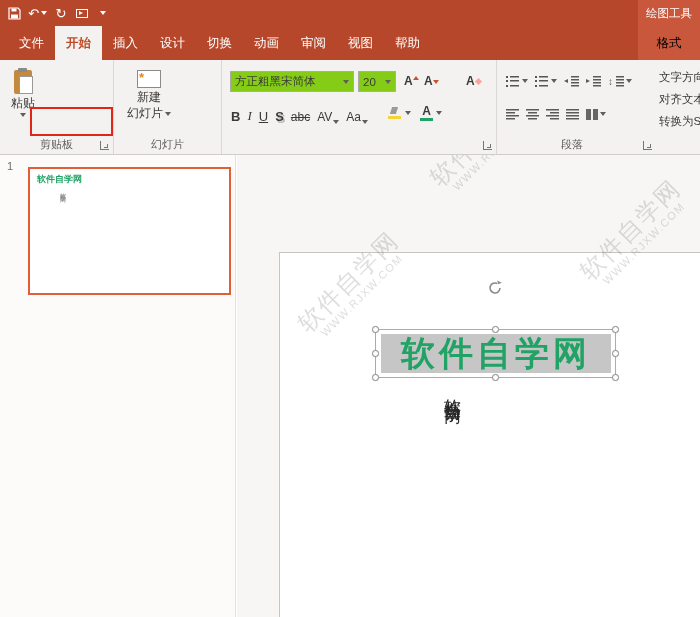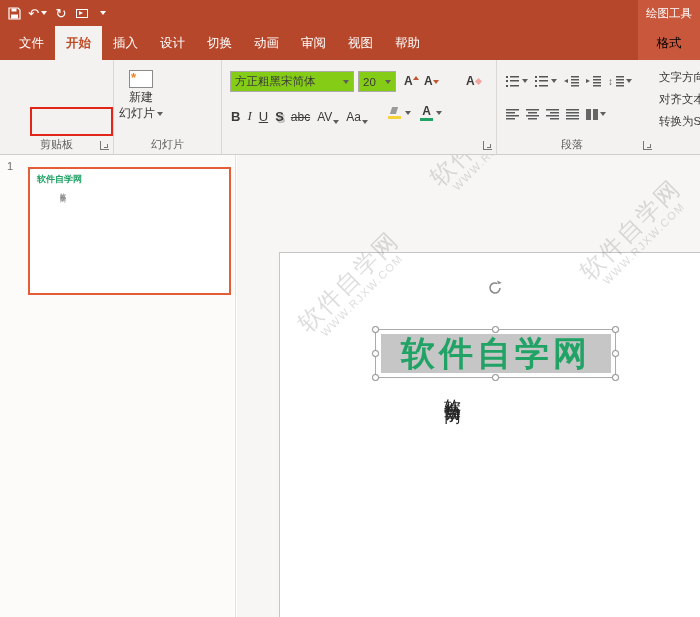--- a/index.html
+++ b/index.html
@@ -181,26 +181,31 @@
     <span class="tab">切换</span>
     <span class="tab">动画</span>
     <span class="tab">审阅</span>
     <span class="tab">视图</span>
     <span class="tab">帮助</span>
   </div>
 
   <div class="ribbon">
 
     <div class="grp" style="left:0;width:114px;">
+      <div class="bigbtn" style="left:3px;top:4px;width:40px;height:70px;">
+        <span class="i-paste"></span>
+        <span class="blabel">粘贴</span>
+        <span class="caret"></span>
+      </div>
       <div class="glabel">剪贴板</div>
       <span class="launcher" style="right:4px;"></span>
     </div>
 
     <div class="grp" style="left:114px;width:108px;">
-      <div class="bigbtn" style="left:3px;top:4px;width:48px;height:70px;">
+      <div class="bigbtn" style="left:11px;top:4px;width:48px;height:70px;">
         <span class="i-newslide"></span>
         <span class="blabel">新建</span>
         <span style="display:flex;align-items:center;gap:2px;">
           <span class="blabel">幻灯片</span>
           <span class="caret"></span>
         </span>
       </div>
       <div class="glabel">幻灯片</div>
     </div>
 

